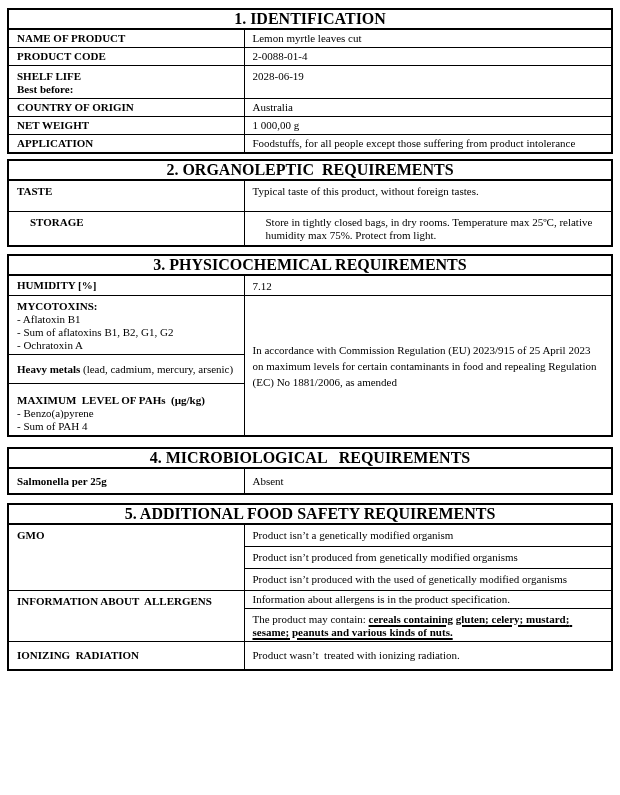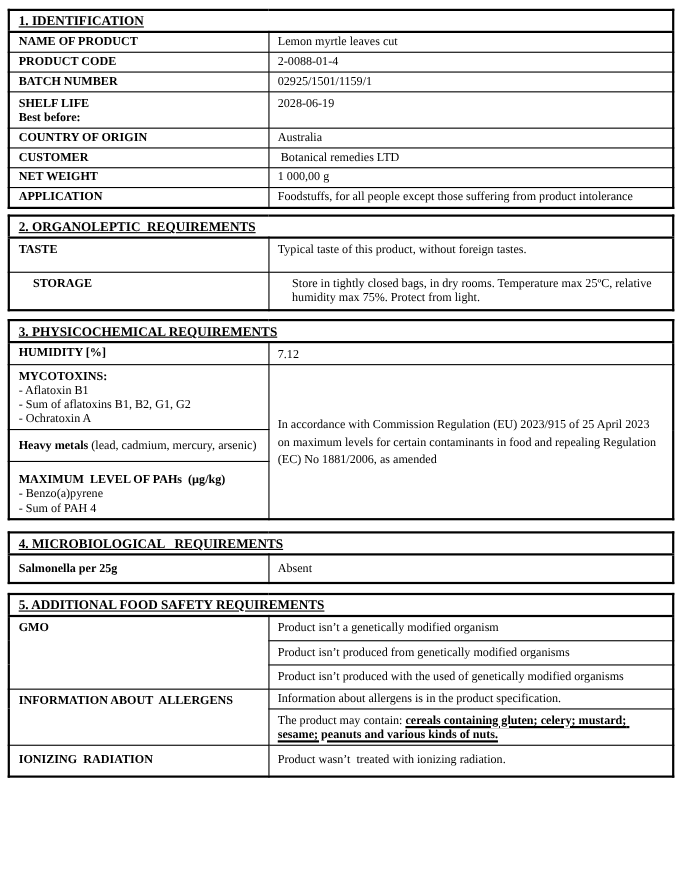--- a/index.html
+++ b/index.html
@@ -21,27 +21,26 @@
   td, th {
     border: 1.5px solid #000;
     padding: 2px 8px;
     font-size: 11px;
     line-height: 13px;
     vertical-align: middle;
     overflow: hidden;
     text-align: left;
   }
   th.sec-title {
-    text-align: left;
+    text-align: center;
     font-weight: bold;
-    font-size: 12px;
+    font-size: 16px;
     line-height: 14px;
     height: 20px;
     border-bottom: 2px solid #000;
-    text-decoration: underline;
   }
   td .bindtext, th .bindtext { white-space: pre-wrap; }
   .lbl { font-weight: bold; }
   .vtop { vertical-align: top; padding-top: 4px; }
   .t1 { margin-bottom: 5px; }
   .t2 { margin-bottom: 7px; }
   .t3 { margin-bottom: 10px; }
   .t4 { margin-bottom: 8px; }
   .row-single td { height: 18px; }
   .row-shelf td { height: 31px; }
@@ -81,38 +80,30 @@
       <th class="sec-title" colspan="2"><span class="bindtext">1. IDENTIFICATION</span></th>
     </tr>
     <tr class="row-single">
       <td class="lbl"><span class="bindtext">NAME OF PRODUCT</span></td>
       <td><span class="bindtext">Lemon myrtle leaves cut</span></td>
     </tr>
     <tr class="row-single">
       <td class="lbl"><span class="bindtext">PRODUCT CODE</span></td>
       <td><span class="bindtext">2-0088-01-4</span></td>
     </tr>
-    <tr class="row-single">
-      <td class="lbl"><span class="bindtext">BATCH NUMBER</span></td>
-      <td><span class="bindtext">02925/1501/1159/1</span></td>
-    </tr>
     <tr class="row-shelf">
       <td class="lbl vtop">
         <div class="bindtext">SHELF LIFE</div>
         <div class="bindtext">Best before:</div>
       </td>
       <td class="vtop"><span class="bindtext">2028-06-19</span></td>
     </tr>
     <tr class="row-single">
       <td class="lbl"><span class="bindtext">COUNTRY OF ORIGIN</span></td>
       <td><span class="bindtext">Australia</span></td>
-    </tr>
-    <tr class="row-single">
-      <td class="lbl"><span class="bindtext">CUSTOMER</span></td>
-      <td><span class="bindtext"> Botanical remedies LTD</span></td>
     </tr>
     <tr class="row-single">
       <td class="lbl"><span class="bindtext">NET WEIGHT</span></td>
       <td><span class="bindtext">1 000,00 g</span></td>
     </tr>
     <tr class="row-single">
       <td class="lbl"><span class="bindtext">APPLICATION</span></td>
       <td><span class="bindtext">Foodstuffs, for all people except those suffering from product intolerance</span></td>
     </tr>
   </tbody>

